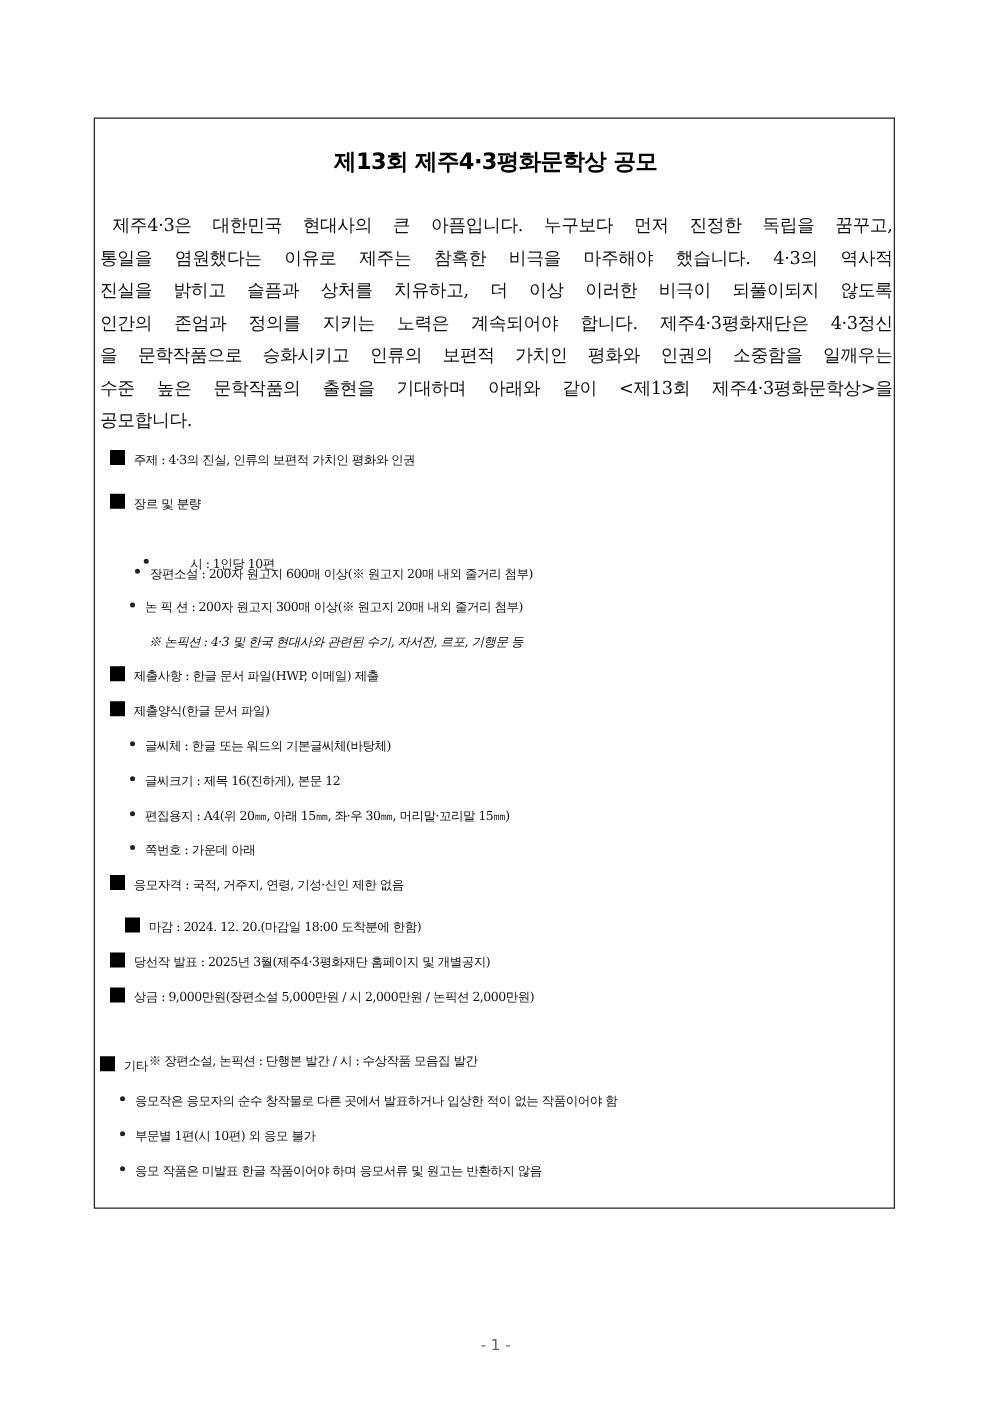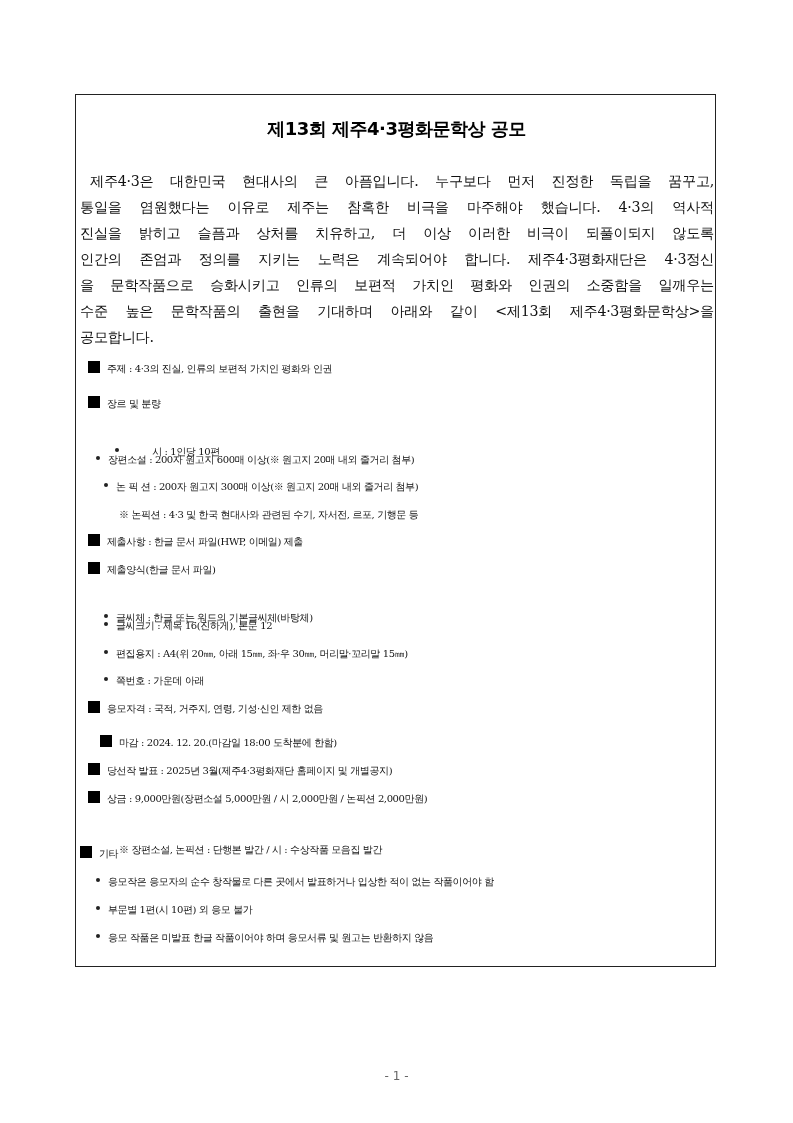--- a/index.html
+++ b/index.html
@@ -46,36 +46,36 @@
   <div class="row" style="left:88px; top:359px;">
     <span class="sq"></span><span>주제 : 4·3의 진실, 인류의 보편적 가치인 평화와 인권</span>
   </div>
 
   <div class="row" style="left:88px; top:394px;">
     <span class="sq"></span><span>장르 및 분량</span>
   </div>
   <div class="row" style="left:104px; top:422px; white-space:pre;">
     <span class="dot"></span><span>         시 : 1인당 10편</span>
   </div>
-  <div class="row" style="left:96px; top:450px;">
+  <div class="row" style="left:108px; top:450px;">
     <span class="dot"></span><span>장편소설 : 200자 원고지 600매 이상(※ 원고지 20매 내외 줄거리 첨부)</span>
   </div>
   <div class="row" style="left:104px; top:477px;">
     <span class="dot"></span><span>논 픽 션 : 200자 원고지 300매 이상(※ 원고지 20매 내외 줄거리 첨부)</span>
   </div>
-  <div class="row" style="left:119px; top:505px;">※ 논픽션 : 4·3 및 한국 현대사와 관련된 수기, 자서전, 르포, 기행문 등</div>
+  <div class="row" style="left:119px; top:505px;font-style:italic;">※ 논픽션 : 4·3 및 한국 현대사와 관련된 수기, 자서전, 르포, 기행문 등</div>
 
   <div class="row" style="left:88px; top:532px;">
     <span class="sq"></span><span>제출사항 : 한글 문서 파일(HWP, 이메일) 제출</span>
   </div>
 
   <div class="row" style="left:88px; top:560px;">
     <span class="sq"></span><span>제출양식(한글 문서 파일)</span>
   </div>
-  <div class="row" style="left:104px; top:608px;">
+  <div class="row" style="left:104px; top:588px;">
     <span class="dot"></span><span>글씨체 : 한글 또는 워드의 기본글씨체(바탕체)</span>
   </div>
   <div class="row" style="left:104px; top:616px;">
     <span class="dot"></span><span>글씨크기 : 제목 16(진하게), 본문 12</span>
   </div>
   <div class="row" style="left:104px; top:644px;">
     <span class="dot"></span><span>편집용지 : A4(위 20㎜, 아래 15㎜, 좌·우 30㎜, 머리말·꼬리말 15㎜)</span>
   </div>
   <div class="row" style="left:104px; top:671px;">
     <span class="dot"></span><span>쪽번호 : 가운데 아래</span>

